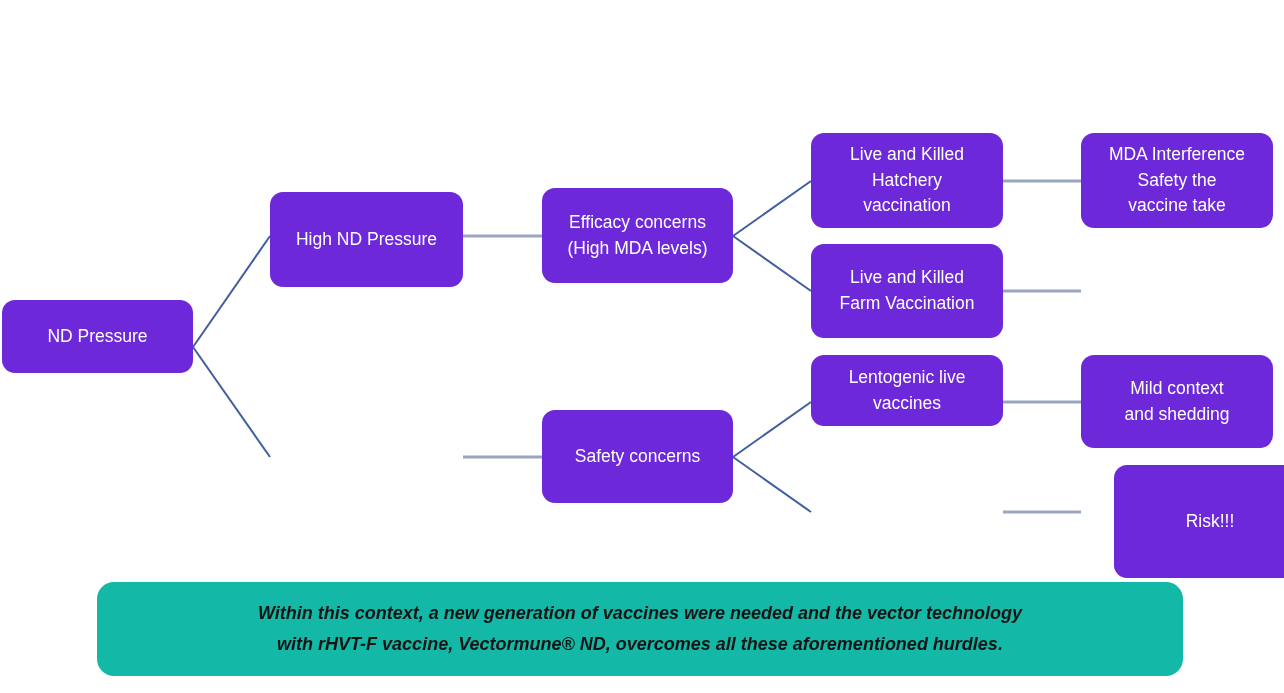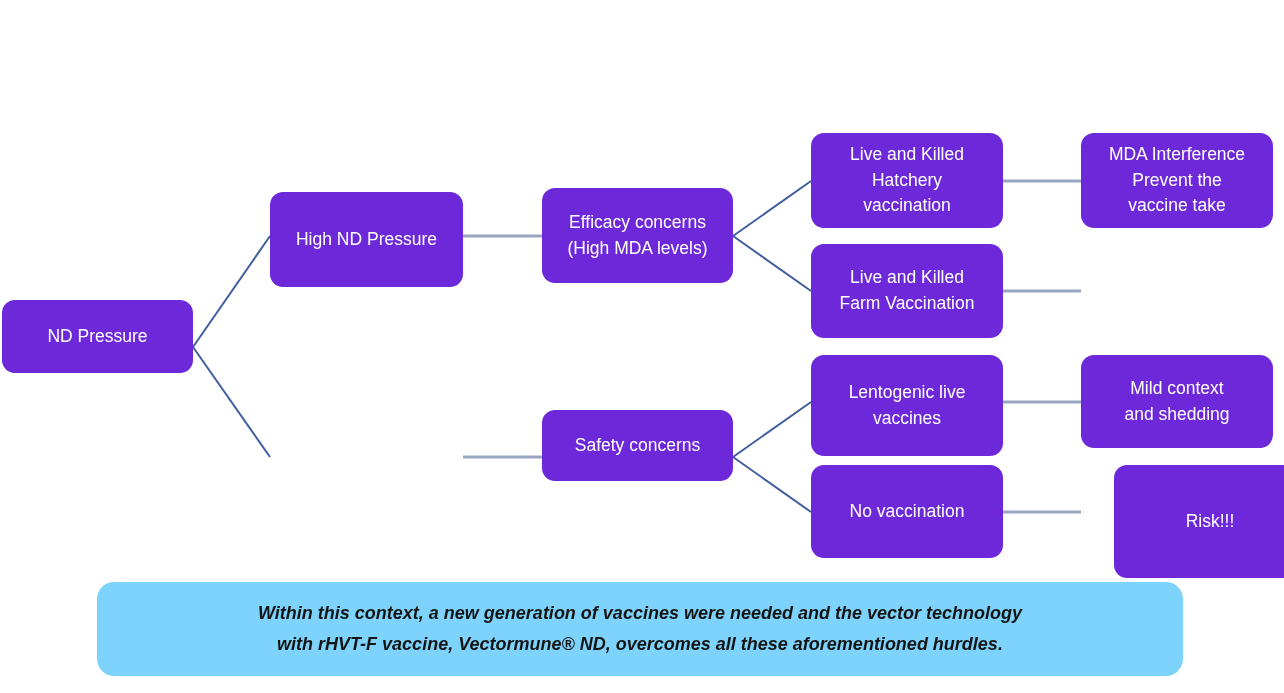--- a/index.html
+++ b/index.html
@@ -17,21 +17,21 @@
   }
   .node-label{
     white-space:pre-line;
     color:#ffffff;
     font-size:17.5px;
     line-height:1.48;
     padding:0 6px;
   }
   .banner{
     position:absolute;
-    background:#7dd3fc;
+    background:#14b8a6;
     border-radius:17px;
     display:flex;align-items:center;justify-content:center;
     text-align:center;
   }
   .banner-label{
     white-space:pre-line;
     color:#141414;
     font-style:italic;
     font-weight:600;
     font-size:18px;
@@ -70,47 +70,44 @@
   <div class="node" style="left:270px;top:192px;width:193px;height:95px">
     <span class="node-label">High ND Pressure</span>
   </div>
 
 
   <div class="node" style="left:542px;top:188px;width:191px;height:95px">
     <span class="node-label">Efficacy concerns
 (High MDA levels)</span>
   </div>
 
-  <div class="node" style="left:542px;top:410px;width:191px;height:71px">
+  <div class="node" style="left:542px;top:410px;width:191px;height:93px">
     <span class="node-label">Safety concerns</span>
   </div>
 
   <div class="node" style="left:811px;top:133px;width:192px;height:95px">
     <span class="node-label">Live and Killed
 Hatchery
 vaccination</span>
   </div>
 
   <div class="node" style="left:811px;top:244px;width:192px;height:94px">
     <span class="node-label">Live and Killed
 Farm Vaccination</span>
   </div>
 
-  <div class="node" style="left:811px;top:355px;width:192px;height:101px">
+  <div class="node" style="left:811px;top:355px;width:192px;height:71px">
     <span class="node-label">Lentogenic live
 vaccines</span>
   </div>
 
-  <div class="node" style="left:811px;top:465px;width:192px;height:93px">
-    <span class="node-label">No vaccination</span>
-  </div>
 
   <div class="node" style="left:1081px;top:133px;width:192px;height:95px">
     <span class="node-label">MDA Interference
-Prevent the
+Safety the
 vaccine take</span>
   </div>
 
 
   <div class="node" style="left:1081px;top:355px;width:192px;height:93px">
     <span class="node-label">Mild context
 and shedding</span>
   </div>
 
   <div class="node" style="left:1114px;top:465px;width:192px;height:113px">

